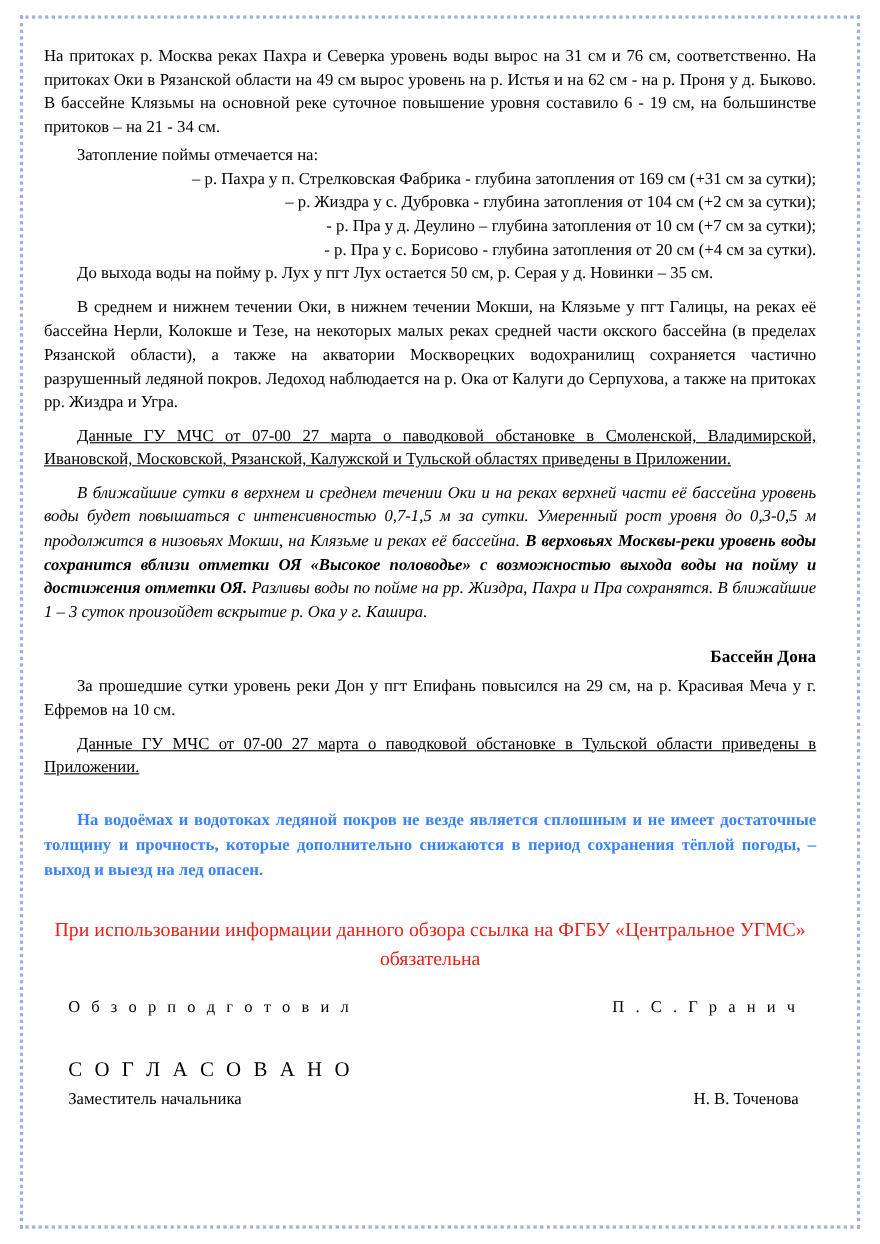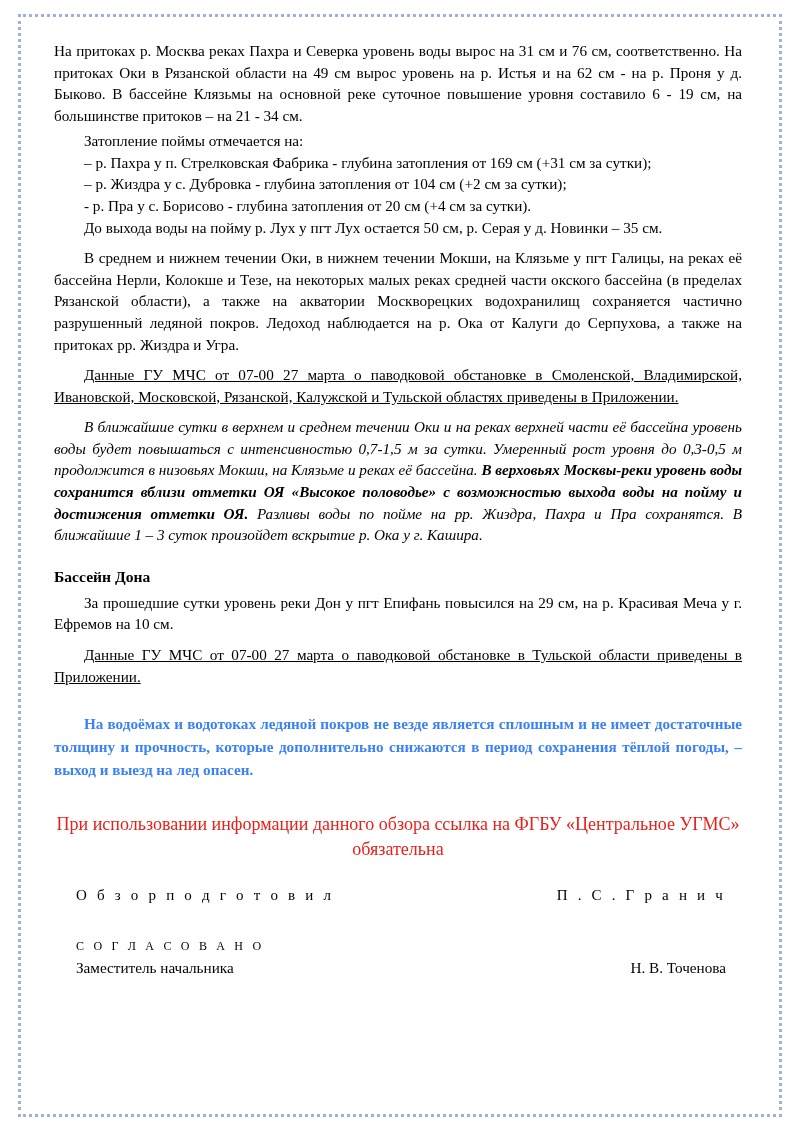--- a/index.html
+++ b/index.html
@@ -24,54 +24,54 @@
     position: absolute;
     top: 14px;
     left: 18px;
     right: 18px;
     bottom: 14px;
     border: 3px dotted #9fb3d9;
     pointer-events: none;
   }
   .content {
     position: relative;
-    margin: 22px 36px 0 32px;
+    margin: 22px 36px 0 18px;
     font-size: 15.2px;
     line-height: 1.42;
     text-align: justify;
   }
   p {
     margin: 0;
   }
   .indent {
     text-indent: 30px;
   }
   .just {
     text-align: justify;
     text-justify: inter-word;
   }
   .dash-line {
     text-indent: 30px;
-    text-align: left;
+    text-align: right;
   }
   .underline {
     text-decoration: underline;
   }
   .italic {
     font-style: italic;
   }
   .bi {
     font-weight: bold;
     font-style: italic;
   }
   .section-title {
     font-weight: bold;
     font-size: 15.6px;
     margin-top: 20px;
-    text-align: left;
+    text-align: right;
   }
   .block-gap {
     margin-top: 9px;
   }
   .small-gap {
     margin-top: 4px;
   }
   .warn {
     margin-top: 26px;
     font-weight: bold;
@@ -96,21 +96,21 @@
   .sign-spaced {
     letter-spacing: 3.2px;
     font-size: 15px;
   }
   .approve-block {
     margin-top: 32px;
     padding-left: 22px;
   }
   .approve-word {
     letter-spacing: 3.2px;
-    font-size: 12px;
+    font-size: 19px;
   }
   .approve-row {
     display: flex;
     justify-content: space-between;
     align-items: flex-end;
     padding-right: 16px;
     margin-top: 2px;
   }
 </style>
 </head>
@@ -120,20 +120,21 @@
   <div class="border-frame"></div>
 
   <div class="content">
 
     <p class="just">На притоках   р. Москва реках Пахра и Северка уровень воды вырос на 31 см и 76 см, соответственно.  На притоках Оки в Рязанской области на 49 см вырос уровень на р. Истья и на 62 см - на р. Проня у д. Быково. В бассейне Клязьмы на основной реке суточное повышение уровня составило 6 - 19 см, на большинстве притоков – на 21 - 34 см.</p>
 
     <p class="indent small-gap">Затопление поймы отмечается на:</p>
 
     <p class="dash-line">– р. Пахра у п. Стрелковская Фабрика - глубина затопления от 169 см (+31 см за сутки);</p>
     <p class="dash-line">– р. Жиздра у с. Дубровка - глубина затопления от 104 см (+2 см за сутки);</p>
+    <p class="dash-line">- р. Пра у д. Деулино – глубина затопления от 10 см (+7 см за сутки);</p>
     <p class="dash-line">- р. Пра у с. Борисово - глубина затопления от 20 см (+4 см за сутки).</p>
 
     <p class="indent just">До выхода воды на пойму р. Лух у пгт Лух остается 50 см, р. Серая у д. Новинки – 35 см.</p>
 
     <p class="indent just block-gap">В среднем и нижнем течении Оки, в нижнем течении Мокши, на Клязьме у пгт Галицы, на реках её бассейна Нерли, Колокше и Тезе, на некоторых малых реках средней части окского бассейна (в пределах Рязанской области), а также на акватории Москворецких водохранилищ сохраняется частично разрушенный ледяной покров. Ледоход наблюдается на р. Ока от Калуги до Серпухова, а также на притоках рр. Жиздра и Угра.</p>
 
     <p class="indent just block-gap underline">Данные ГУ МЧС от 07-00 27 марта о паводковой обстановке в Смоленской, Владимирской, Ивановской, Московской, Рязанской, Калужской и Тульской областях приведены в Приложении.</p>
 
     <p class="indent just block-gap italic">
       <span>В ближайшие сутки в верхнем и среднем течении Оки и на реках верхней части её бассейна уровень воды будет повышаться с интенсивностью 0,7-1,5 м за сутки. Умеренный рост уровня до 0,3-0,5 м продолжится в низовьях Мокши, на Клязьме и реках её бассейна. </span><span class="bi">В верховьях Москвы-реки  уровень воды сохранится вблизи отметки ОЯ «Высокое половодье» с возможностью выхода воды на пойму и достижения отметки ОЯ.</span><span> Разливы воды по пойме на рр. Жиздра, Пахра и Пра сохранятся. В ближайшие 1 – 3 суток произойдет вскрытие р. Ока у г. Кашира.</span>

